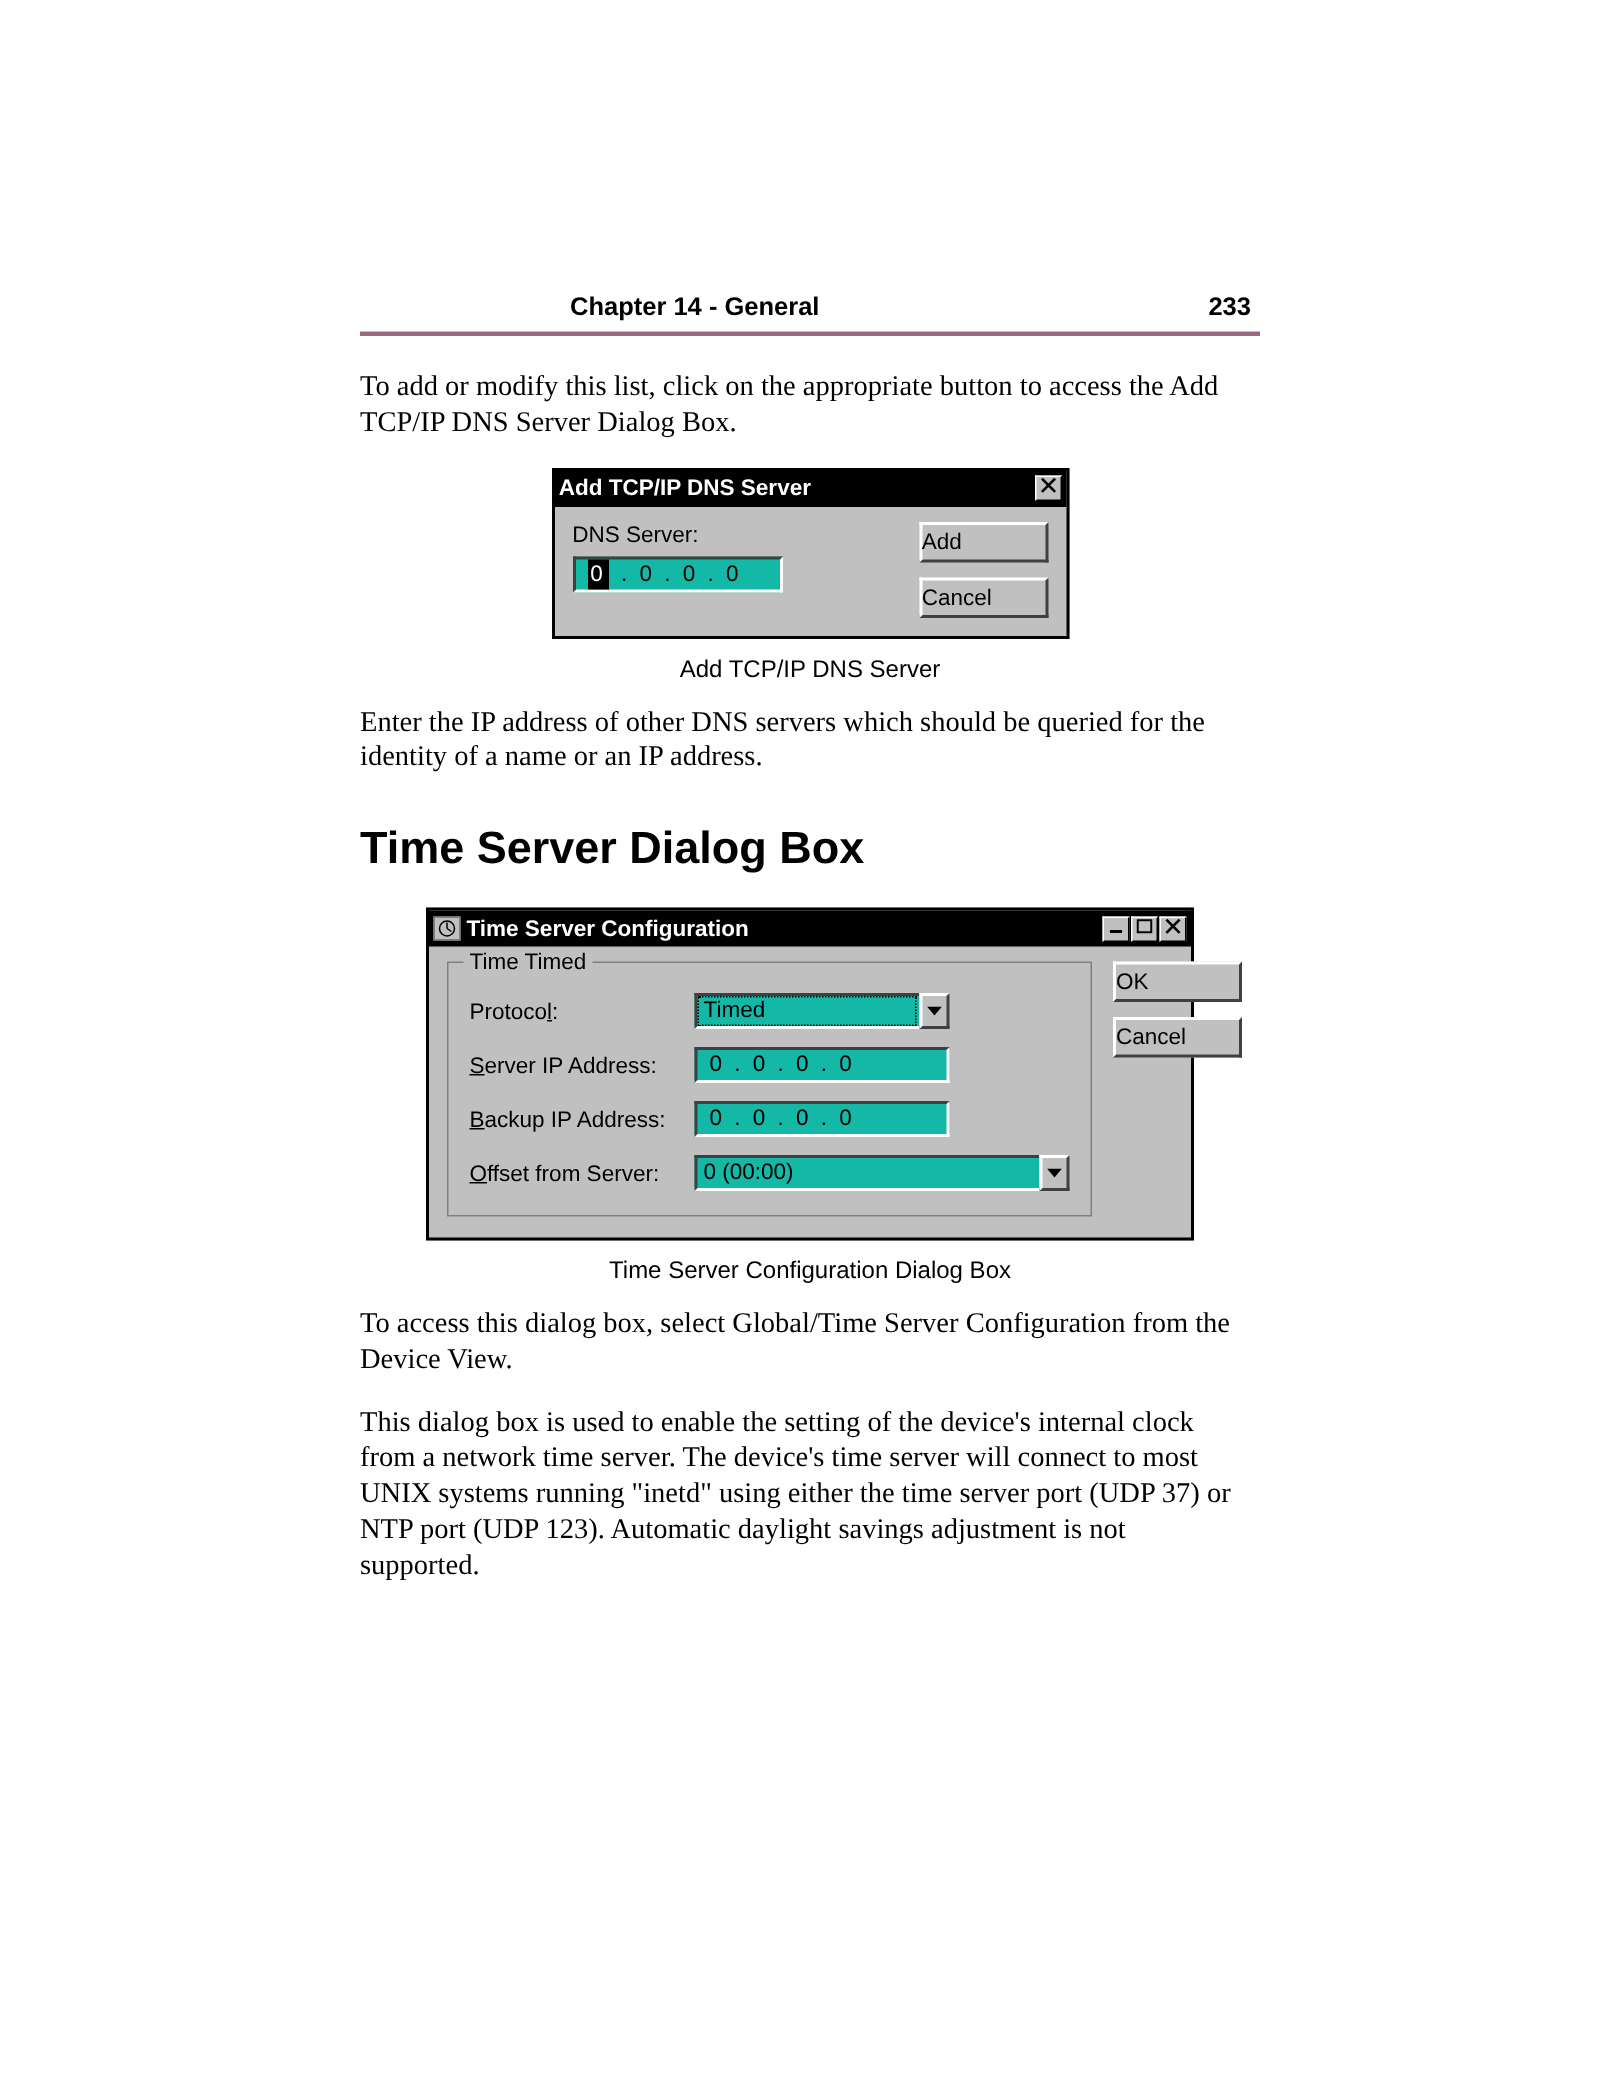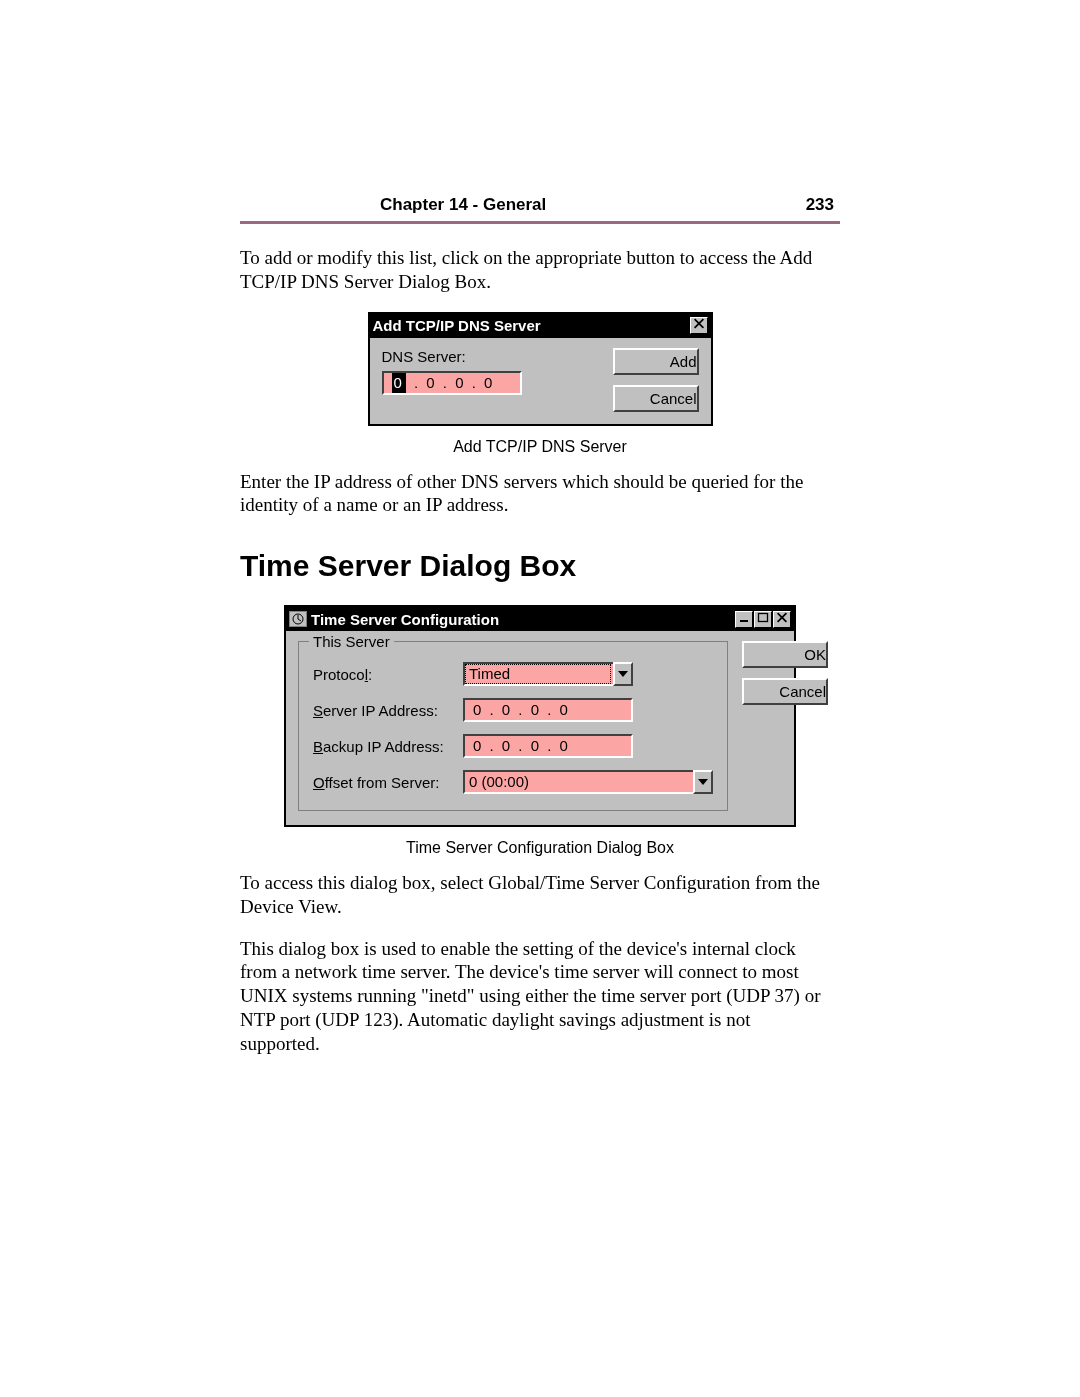--- a/index.html
+++ b/index.html
@@ -92,25 +92,25 @@
   .btn {
     width: 86px;
     height: 27px;
     background: #c0c0c0;
     border-top: 2px solid #fff;
     border-left: 2px solid #fff;
     border-right: 2px solid #404040;
     border-bottom: 2px solid #404040;
     font-family: Arial, Helvetica, sans-serif;
     font-size: 15px;
-    text-align: right;
+    text-align: left;
     line-height: 23px;
   }
   .field-sunken {
-    background: #fca5a5;
+    background: #14b8a6;
     border-top: 2px solid #404040;
     border-left: 2px solid #404040;
     border-right: 2px solid #fff;
     border-bottom: 2px solid #fff;
     height: 24px;
     line-height: 20px;
     padding: 0 4px;
     font-family: Arial, Helvetica, sans-serif;
     font-size: 15px;
   }
@@ -270,21 +270,21 @@
           </svg>
       </div>
       <div class="ctrl-btn">
         <svg width="12" height="11" viewBox="0 0 10 10">
             <path d="M1 1 L9 9 M9 1 L1 9" stroke="#000" stroke-width="1.6"></path>
           </svg>
       </div>
     </div>
     <div class="ts-body">
       <div class="groupbox">
-        <div class="groupbox-label">This Server</div>
+        <div class="groupbox-label">Time Timed</div>
 
         <div class="form-row">
           <div class="form-label">
             <span>Protoco</span><span class="ul">l</span><span>:</span>
           </div>
           <div class="combo">
             <div class="field-sunken dotted-focus">Timed</div>
             <div class="drop-btn">
               <svg viewBox="0 0 10 6">
                   <path d="M0 0 L10 0 L5 6 Z" fill="#000"></path>

